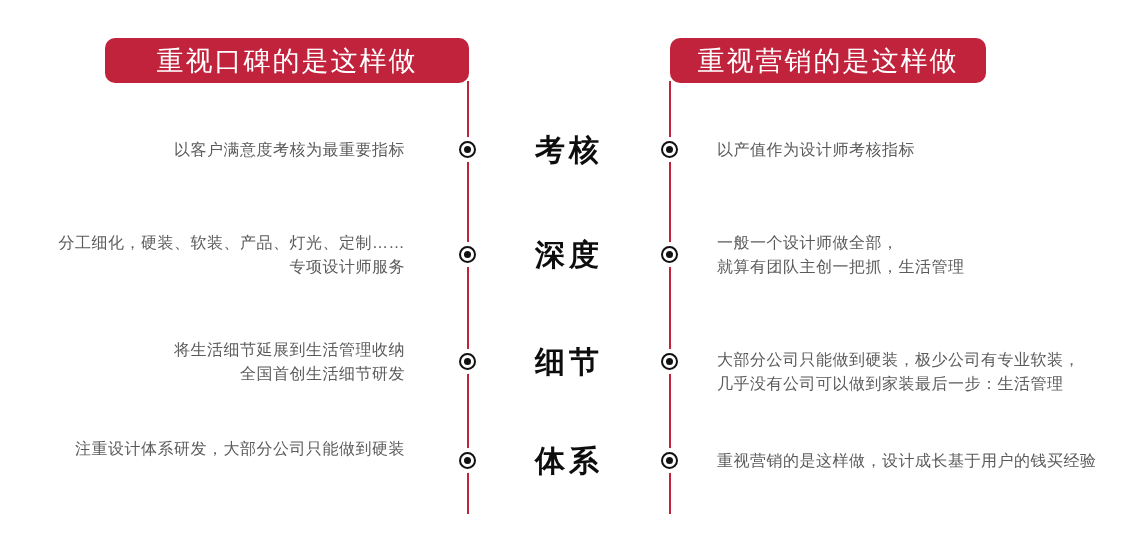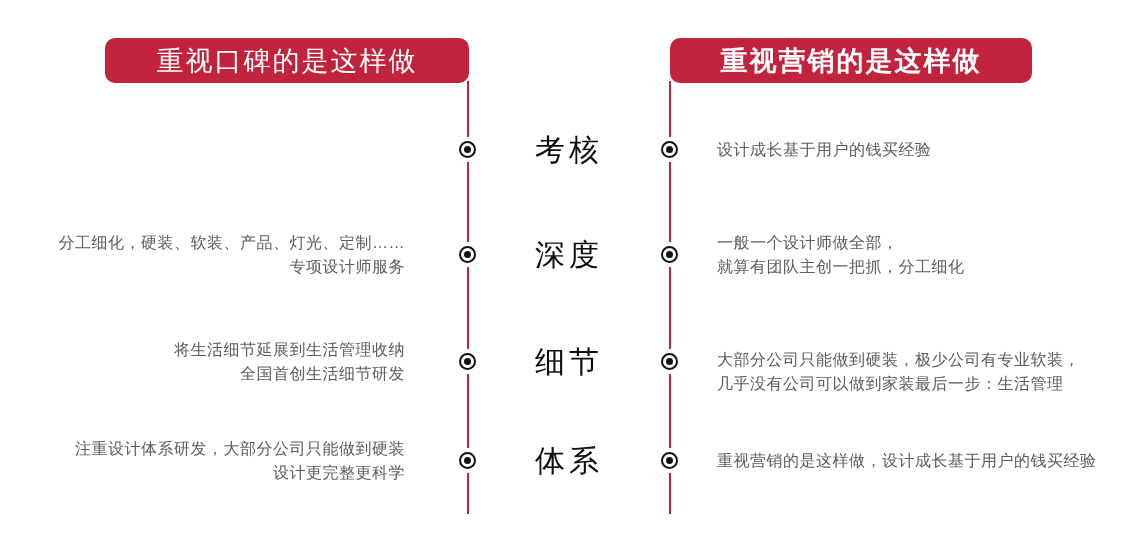--- a/index.html
+++ b/index.html
@@ -16,21 +16,21 @@
     background:#c1223c;
     border-radius:10px;
     display:flex;align-items:center;justify-content:center;
     color:#ffffff;
     font-size:27px;
     font-weight:500;
     letter-spacing:2px;
     white-space:nowrap;
   }
   #header-left{left:105px;width:364px;}
-  #header-right{left:670px;width:362px;font-weight:bold;}
+  #header-right{left:670px;width:316px;}
   .vline{
     position:absolute;
     top:81px;height:433px;
     width:2.5px;
     background:#c1223c;
   }
   #vline-left{left:466.5px;}
   #vline-right{left:668.5px;}
   .bullet{
     position:absolute;
@@ -46,21 +46,21 @@
     border-radius:50%;
     background:#111111;
   }
   .bullet.bl{left:458.5px;}
   .bullet.br{left:660.5px;}
   .row-label{
     position:absolute;
     left:466px;width:206px;
     text-align:center;
     font-size:30px;
-    font-weight:400;
+    font-weight:700;
     letter-spacing:4px;
     color:#0d0d0d;
     line-height:42px;
     height:42px;
     white-space:nowrap;
   }
   .side-text{
     position:absolute;
     font-size:16px;
     line-height:24px;
@@ -85,66 +85,68 @@
   <div id="header-left" class="header-box">
     <span>重视口碑的是这样做</span>
   </div>
   <div id="header-right" class="header-box">
     <span>重视营销的是这样做</span>
   </div>
 
   <div id="vline-left" class="vline"></div>
   <div id="vline-right" class="vline"></div>
 
+  <div class="side-text left" style="top:138px">
+    <div>以客户满意度考核为最重要指标</div>
+  </div>
   <div class="bullet bl" style="top:141px">
       <div class="bullet-dot"></div>
     </div>
   <div class="row-label" style="top:129px">考核</div>
   <div class="bullet br" style="top:141px">
       <div class="bullet-dot"></div>
     </div>
   <div class="side-text right" style="top:138px">
-    <div>设计成长基于用户的钱买经验</div>
+    <div>以产值作为设计师考核指标</div>
   </div>
 
   <div class="side-text left" style="top:231px">
     <div>分工细化，硬装、软装、产品、灯光、定制……</div>
     <div>专项设计师服务</div>
   </div>
   <div class="bullet bl" style="top:246px">
       <div class="bullet-dot"></div>
     </div>
   <div class="row-label" style="top:234px">深度</div>
   <div class="bullet br" style="top:246px">
       <div class="bullet-dot"></div>
     </div>
   <div class="side-text right" style="top:231px">
     <div>一般一个设计师做全部，</div>
-    <div>就算有团队主创一把抓，分工细化</div>
+    <div>就算有团队主创一把抓，生活管理</div>
   </div>
 
   <div class="side-text left" style="top:338px">
     <div>将生活细节延展到生活管理收纳</div>
     <div>全国首创生活细节研发</div>
   </div>
   <div class="bullet bl" style="top:353px">
       <div class="bullet-dot"></div>
     </div>
   <div class="row-label" style="top:341px">细节</div>
   <div class="bullet br" style="top:353px">
       <div class="bullet-dot"></div>
     </div>
   <div class="side-text right" style="top:348px">
     <div>大部分公司只能做到硬装，极少公司有专业软装，</div>
     <div>几乎没有公司可以做到家装最后一步：生活管理</div>
   </div>
 
   <div class="side-text left" style="top:437px">
     <div>注重设计体系研发，大部分公司只能做到硬装</div>
-    <div>设计更完整更科学</div>
   </div>
   <div class="bullet bl" style="top:452px">
       <div class="bullet-dot"></div>
     </div>
   <div class="row-label" style="top:440px">体系</div>
   <div class="bullet br" style="top:452px">
       <div class="bullet-dot"></div>
     </div>
   <div class="side-text right" style="top:449px">
     <div>重视营销的是这样做，设计成长基于用户的钱买经验</div>

